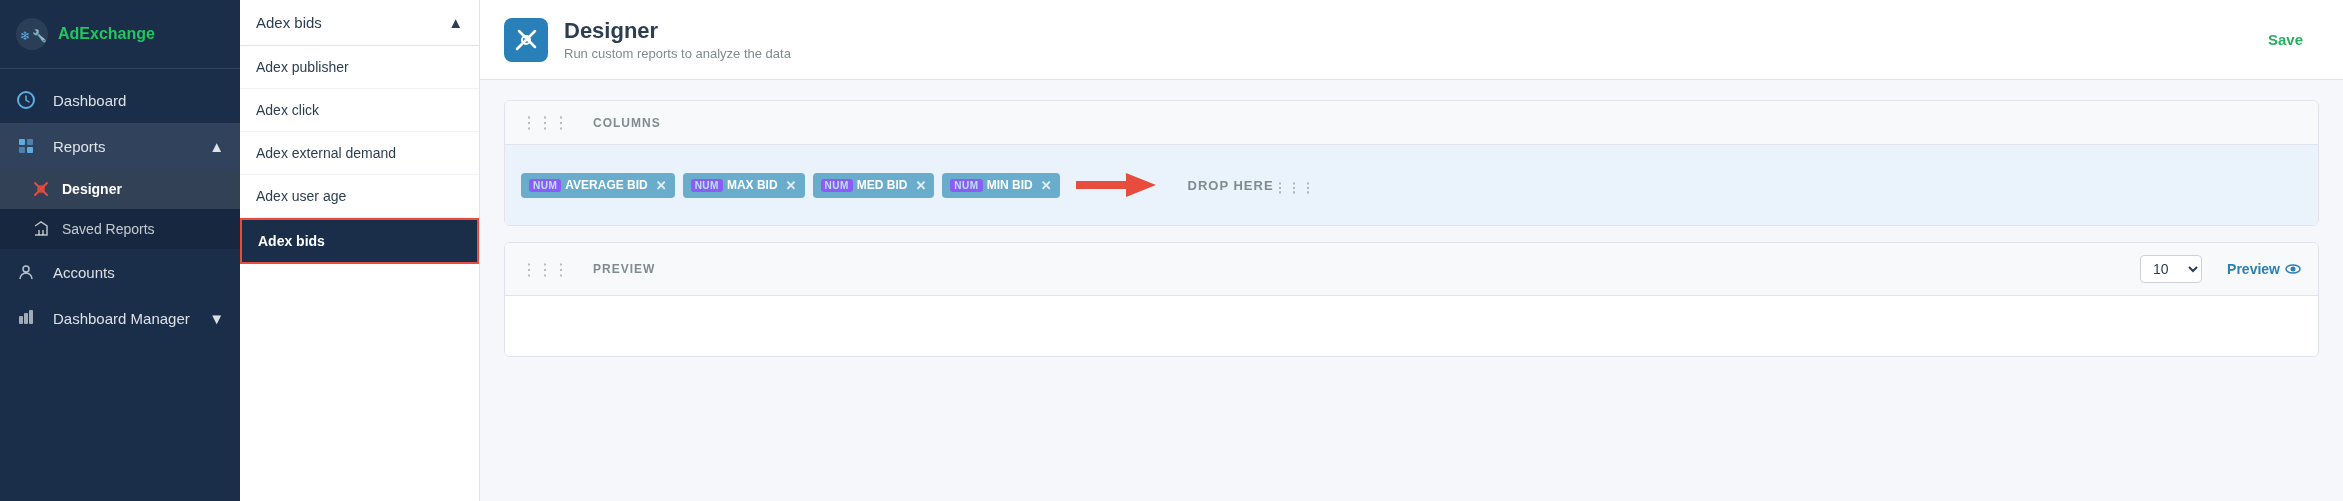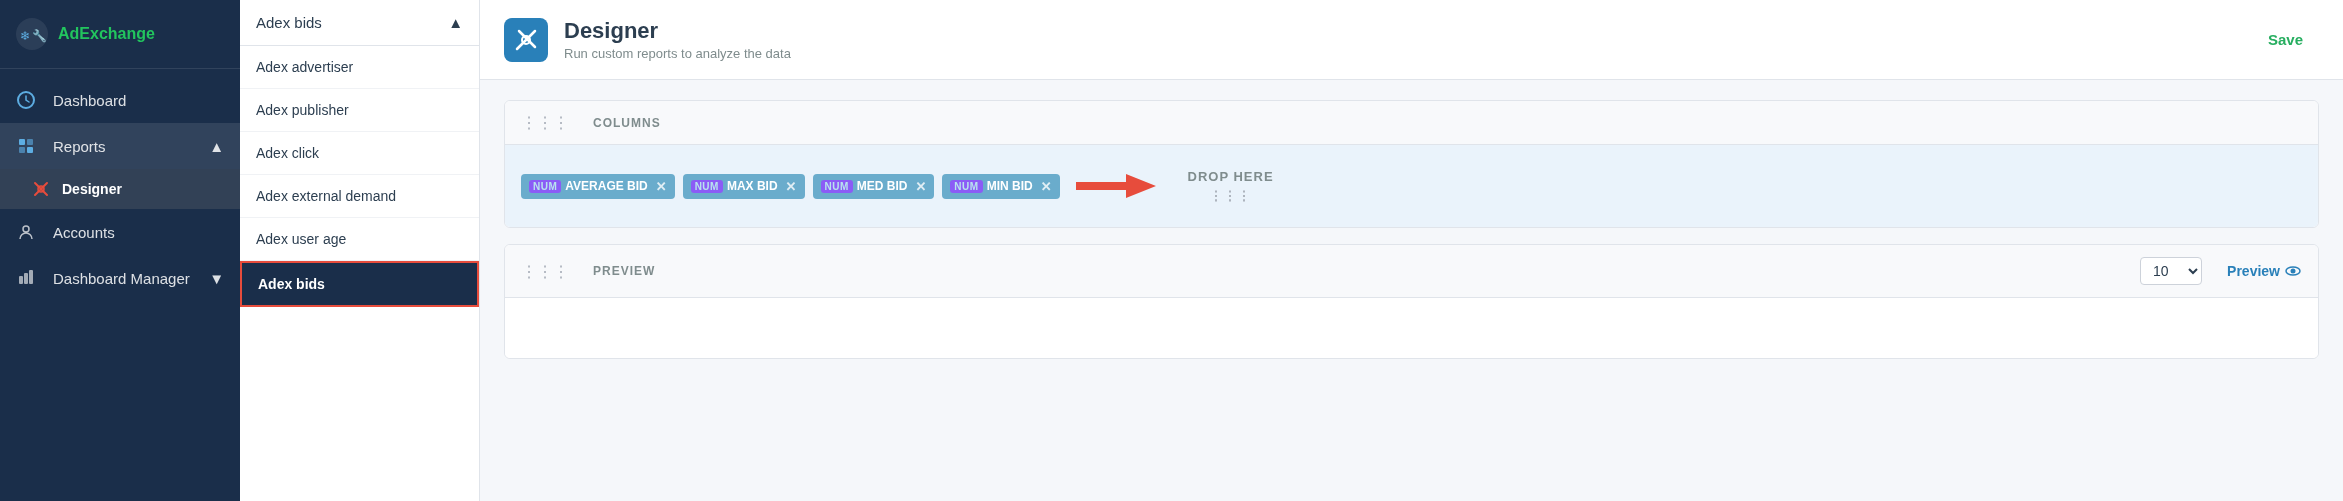--- a/index.html
+++ b/index.html
@@ -245,21 +245,21 @@
       font-size: 28px;
       margin: 0 8px;
       display: flex;
       align-items: center;
     }
 
     .drop-arrow svg { display: block; }
 
     .drop-zone {
       display: flex;
-      flex-direction: column;
+      flex-direction: row;
       align-items: center;
       justify-content: center;
       color: #7f8c8d;
       font-size: 13px;
       font-weight: 600;
       letter-spacing: 1px;
       text-transform: uppercase;
       padding: 8px 16px;
       min-width: 100px;
     }
@@ -352,20 +352,30 @@
     <div class="sidebar-subnav">
       <div class="sidebar-subitem active-sub">
         <div class="icon">
           <svg width="18" height="18" viewBox="0 0 18 18" fill="none">
             <path d="M3 15L15 3M3 3l12 12" stroke="#e74c3c" stroke-width="2" stroke-linecap="round"></path>
             <circle cx="9" cy="9" r="3" stroke="#e74c3c" stroke-width="1.5"></circle>
           </svg>
         </div>
         <span>Designer</span>
       </div>
+      <div class="sidebar-subitem">
+        <div class="icon">
+          <svg width="18" height="18" viewBox="0 0 18 18" fill="none">
+            <polyline points="3,6 9,2 15,6 15,15 3,15" stroke="rgba(255,255,255,0.7)" stroke-width="1.5" fill="none"></polyline>
+            <line x1="7" y1="15" x2="7" y2="10" stroke="rgba(255,255,255,0.7)" stroke-width="1.5"></line>
+            <line x1="11" y1="15" x2="11" y2="10" stroke="rgba(255,255,255,0.7)" stroke-width="1.5"></line>
+          </svg>
+        </div>
+        <span>Saved Reports</span>
+      </div>
     </div>
 
     <div class="sidebar-item">
       <div class="icon">
         <svg width="20" height="20" viewBox="0 0 20 20" fill="none">
           <circle cx="10" cy="7" r="3" stroke="rgba(255,255,255,0.7)" stroke-width="1.5"></circle>
           <path d="M4 17c0-3.3 2.7-6 6-6s6 2.7 6 6" stroke="rgba(255,255,255,0.7)" stroke-width="1.5" fill="none"></path>
         </svg>
       </div>
       <span>Accounts</span>
@@ -384,21 +394,20 @@
     </div>
   </div>
 </nav>
 
 <div class="middle-panel">
   <div class="middle-dropdown">
     <span>Adex bids</span>
     <span>▲</span>
   </div>
   <div class="middle-list">
-    <div class="middle-list-item">Adex advertiser</div>
     <div class="middle-list-item">Adex publisher</div>
     <div class="middle-list-item">Adex click</div>
     <div class="middle-list-item">Adex external demand</div>
     <div class="middle-list-item">Adex user age</div>
     <div class="middle-list-item selected">Adex bids</div>
   </div>
 </div>
 
 <div class="main-content">
 

